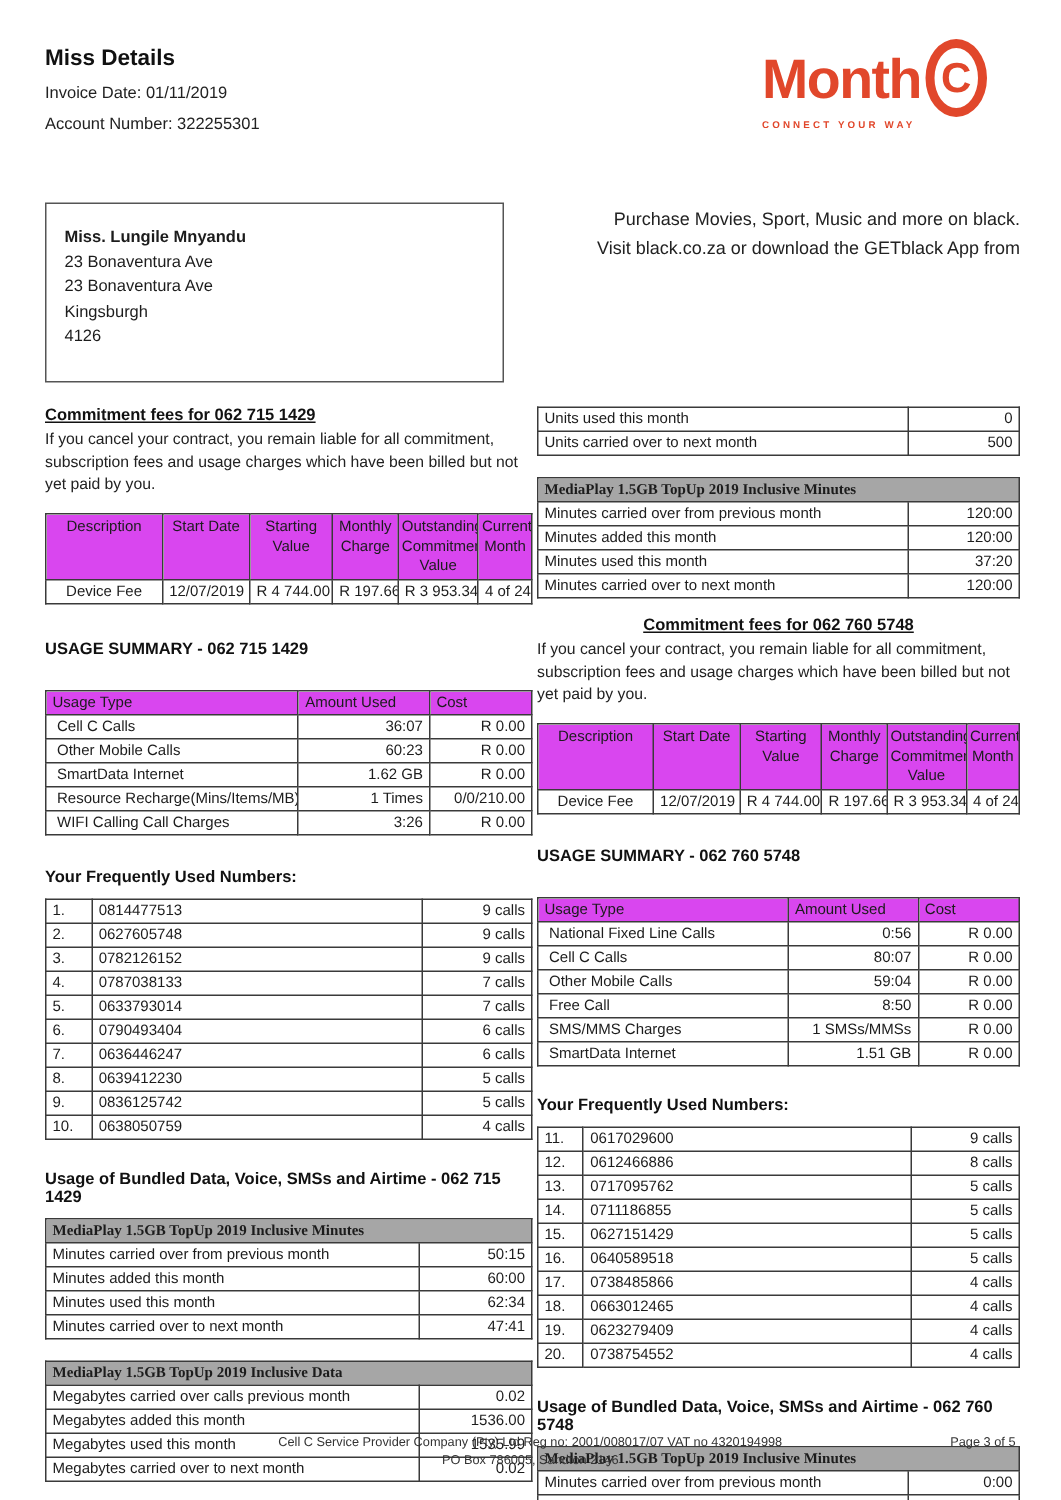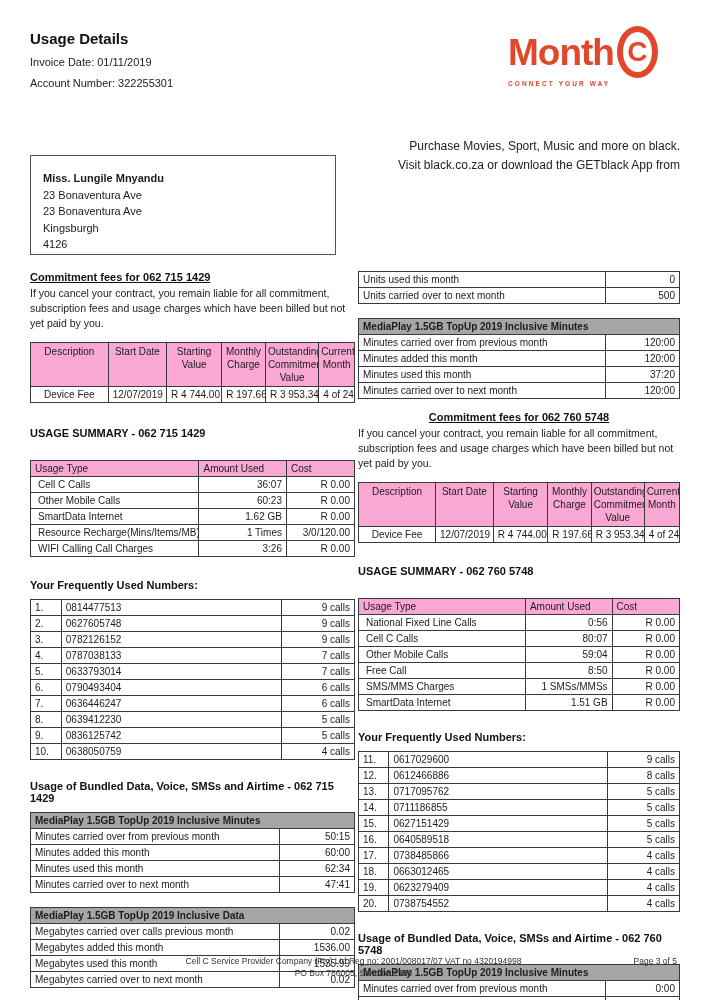--- a/index.html
+++ b/index.html
@@ -17,37 +17,37 @@
   .hdr-line { font-size:11px; margin-top:9px; color:#222; }
   .logo { position:absolute; top:-4px; right:22px; width:150px; }
   .logo-row { display:flex; align-items:center; }
   .logo-cell { font-size:37px; font-weight:bold; letter-spacing:-1px; line-height:1; }
   .logo-ring { width:52px; height:52px; border-radius:50%; border:6px solid; display:flex; align-items:center; justify-content:center; margin-left:3px; }
   .logo-ring span { font-size:28px; font-weight:bold; line-height:1; }
   .logo-tag { font-size:6.5px; font-weight:bold; letter-spacing:2.1px; margin-top:2px; }
 
   
   .addr-row { display:flex; justify-content:space-between; margin-top:25px; height:120px; }
-  .addr-box { width:306px; border:1px solid #555; padding:14px 12px; font-size:11px; line-height:1.5;margin-top:20px; }
+  .addr-box { width:306px; border:1px solid #555; padding:14px 12px; font-size:11px; line-height:1.5; }
   .addr-name { font-weight:bold; }
   .promo { width:322px; text-align:right; font-size:12px; line-height:1.55; color:#222; padding-top:2px; }
 
   
   .cols { display:flex; justify-content:space-between; margin-top:16px; }
   .col-l { width:325px; }
   .col-r { width:322px; }
 
   .sec-head { font-size:11px; font-weight:bold; color:#111; }
   .sec-head.ul { text-decoration:underline; }
   .para { font-size:10.5px; line-height:1.45; margin-top:3px; color:#222; }
 
   table { border-collapse:collapse; width:100%; table-layout:fixed; }
   table, th, td { border:1px solid #3a3a3a; }
   th, td { font-size:10px; font-weight:normal; padding:1px 4px; line-height:1.3; overflow:hidden; white-space:nowrap; }
-  th { background:#f9a8d4; }
+  th { background:#d946ef; }
 
   
   .t-commit { margin-top:10px; }
   .t-commit th { text-align:center; vertical-align:top; white-space:normal; padding:2px 2px; }
   .t-commit td { text-align:center; }
   .t-commit col:nth-child(1){width:24%;} .t-commit col:nth-child(2){width:18%;}
   .t-commit col:nth-child(3){width:17%;} .t-commit col:nth-child(4){width:13.5%;}
   .t-commit col:nth-child(5){width:16.5%;} .t-commit col:nth-child(6){width:11%;}
   .t-commit td:nth-child(3), .t-commit td:nth-child(4), .t-commit td:nth-child(5){ text-align:right; }
 
@@ -58,38 +58,38 @@
   .t-usage td:nth-child(2), .t-usage td:nth-child(3){ text-align:right; }
   .t-usage td:nth-child(1){ padding-left:7px; }
 
   
   .t-freq { margin-top:8px; }
   .t-freq col:nth-child(1){width:9.5%;} .t-freq col:nth-child(2){width:68%;} .t-freq col:nth-child(3){width:22.5%;}
   .t-freq td:nth-child(3){ text-align:right; }
 
   
   .t-bundle { margin-top:8px; }
-  .t-bundle th { text-align:left; font-weight:bold; background:#a6a6a6; }
+  .t-bundle th { text-align:left; font-weight:bold; background:#a6a6a6;font-family:Liberation Serif, serif; }
   .t-bundle col:nth-child(1){width:77%;} .t-bundle col:nth-child(2){width:23%;}
   .t-bundle td:nth-child(2){ text-align:right; }
 
   .mt12 { margin-top:12px;text-align:center; } .mt14 { margin-top:14px; }
   .mt20 { margin-top:20px; } .mt22 { margin-top:22px; } .mt24 { margin-top:24px; }
 
   
   .footer { position:absolute; left:0; bottom:20px; width:707px; text-align:center; font-size:8.5px; color:#333; line-height:1.5; }
   .footer .pageno { position:absolute; right:30px; top:0; }
 </style>
 </head>
 <body>
 
 <div class="page">
 
   <div class="hdr">
-    <div class="doc-title">Usage Details</div>
+    <div class="doc-title">Miss Details</div>
     <div class="hdr-line">Invoice Date: 01/11/2019</div>
     <div class="hdr-line">Account Number: 322255301</div>
 
     <div class="logo" style="color:#E1472B;">
       <div class="logo-row">
         <span class="logo-cell">Month</span>
         <span class="logo-ring" style="border-color:#E1472B;">
           <span>C</span>
         </span>
       </div>
@@ -175,21 +175,21 @@
               <td>R 0.00</td>
             </tr>
             <tr>
               <td>SmartData Internet</td>
               <td>1.62 GB</td>
               <td>R 0.00</td>
             </tr>
             <tr>
               <td>Resource Recharge(Mins/Items/MB)</td>
               <td>1 Times</td>
-              <td>3/0/120.00</td>
+              <td>0/0/210.00</td>
             </tr>
             <tr>
               <td>WIFI Calling Call Charges</td>
               <td>3:26</td>
               <td>R 0.00</td>
             </tr>
           </tbody>
       </table>
 
       <div class="sec-head mt22">Your Frequently Used Numbers:</div>

